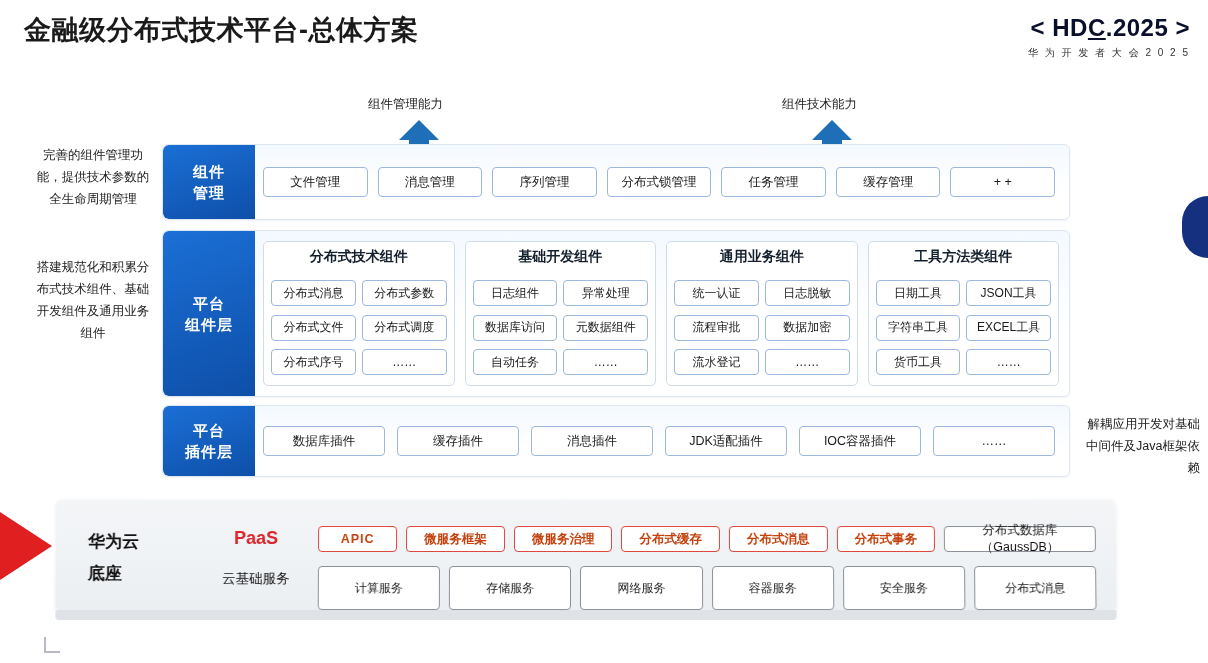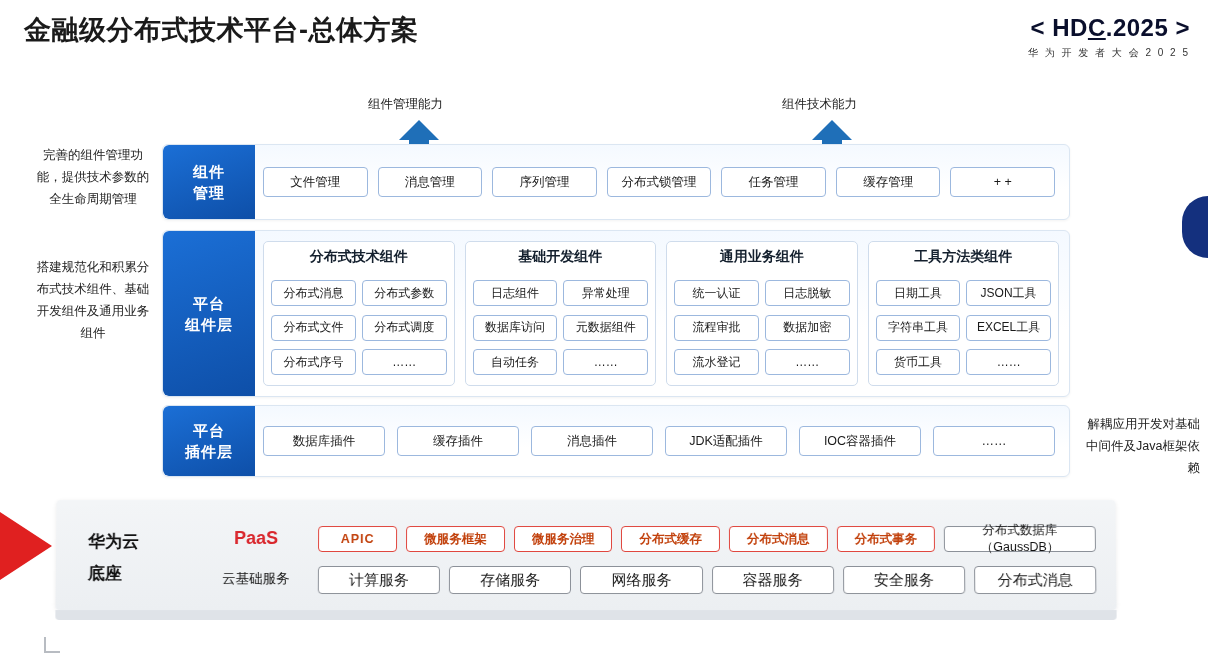--- a/index.html
+++ b/index.html
@@ -278,23 +278,23 @@
     position: absolute;
     left: 262px;
     right: 20px;
     top: 66px;
     height: 28px;
     display: flex;
     gap: 9px;
   }
   #infra-row .chip {
     flex: 1;
-    height: 28px;
+    height: 44px;
     border: 1px solid #8c9199;
-    font-size: 15px;
+    font-size: 12px;
     background: #fff;
   }
 
   
   .red-wedge {
     position: absolute;
     left: 0;
     top: 512px;
     width: 0;
     height: 0;

